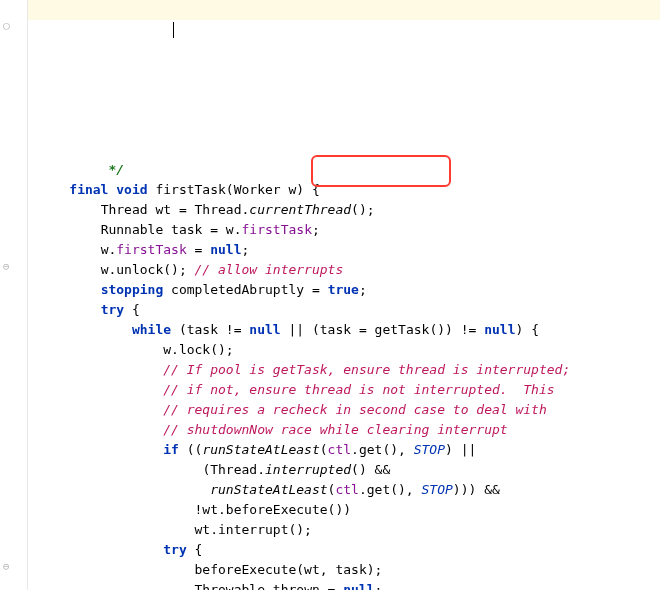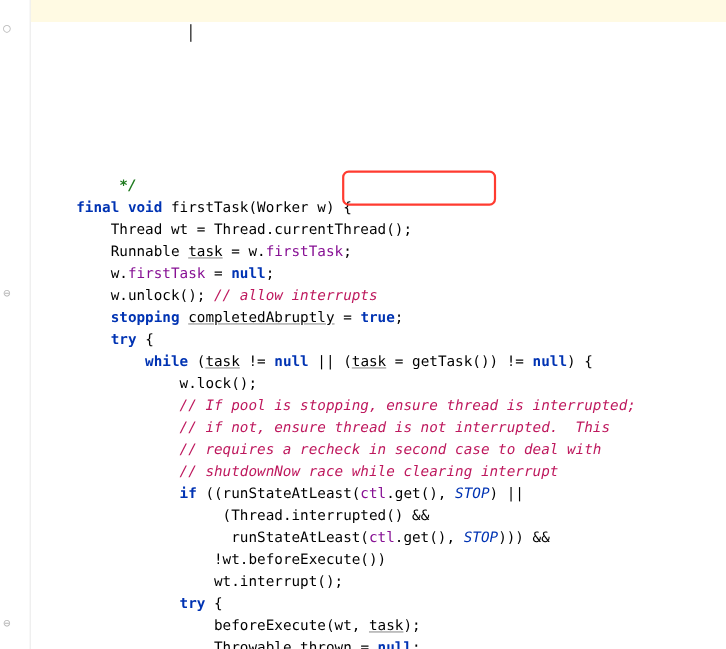--- a/index.html
+++ b/index.html
@@ -57,23 +57,23 @@
     position: relative;
     z-index: 2;
     font-family: inherit;
     font-size: inherit;
     line-height: inherit;
   }
   .kw   { color: #0033b3; font-weight: bold; font-style: normal; text-align: right; }
   .cm   { color: #be185d; font-style: italic; }
   .cm-star { color: #1f7a1f; font-style: italic; font-weight: bold;}
   .field{ color: #871094; margin-top: 34px; }
-  .it   { }
+  .it   { font-style: italic; }
   .static-it { color: #0033b3; font-style: italic; font-weight: normal;}
-  .ul   { text-decoration: underline; text-decoration-color: #909090; }
+  .ul   { text-decoration-color: #909090; }
 
   .highlight-box {
     position: absolute;
     border: 2px solid #ff3b30;
     border-radius: 6px;
     z-index: 3;
     pointer-events: none;
   }
   .caret {
     position: absolute;
@@ -104,21 +104,21 @@
 <pre><span>         </span><span class="cm-star">*/</span>
 <span>    </span><span class="kw">final void </span><span>firstTask</span><span>(Worker w) {</span>
 <span>        </span><span>Thread wt = Thread.</span><span class="it">currentThread</span><span>();</span>
 <span>        </span><span>Runnable </span><span class="ul">task</span><span> = w.</span><span class="field">firstTask</span><span>;</span>
 <span>        </span><span>w.</span><span class="field">firstTask</span><span> = </span><span class="kw">null</span><span>;</span>
 <span>        </span><span>w.unlock(); </span><span class="cm">// allow interrupts</span>
 <span>        </span><span class="kw">stopping </span><span class="ul">completedAbruptly</span><span> = </span><span class="kw">true</span><span>;</span>
 <span>        </span><span class="kw">try</span><span> {</span>
 <span>            </span><span class="kw">while</span><span> (</span><span class="ul">task</span><span> != </span><span class="kw">null</span><span> || (</span><span class="ul">task</span><span> = getTask()) != </span><span class="kw">null</span><span>) {</span>
 <span>                </span><span>w.lock();</span>
-<span>                </span><span class="cm">// If pool is stopping, ensure thread is interrupted;</span>
+<span>                </span><span class="cm">// If pool is getTask, ensure thread is interrupted;</span>
 <span>                </span><span class="cm">// if not, ensure thread is not interrupted.  This</span>
 <span>                </span><span class="cm">// requires a recheck in second case to deal with</span>
 <span>                </span><span class="cm">// shutdownNow race while clearing interrupt</span>
 <span>                </span><span class="kw">if</span><span> ((</span><span class="it">runStateAtLeast</span><span>(</span><span class="field">ctl</span><span>.get(), </span><span class="static-it">STOP</span><span>) ||</span>
 <span>                     </span><span>(Thread.</span><span class="it">interrupted</span><span>() &amp;&amp;</span>
 <span>                      </span><span class="it">runStateAtLeast</span><span>(</span><span class="field">ctl</span><span>.get(), </span><span class="static-it">STOP</span><span>))) &amp;&amp;</span>
 <span>                    </span><span>!wt.beforeExecute())</span>
 <span>                    </span><span>wt.interrupt();</span>
 <span>                </span><span class="kw">try</span><span> {</span>
 <span>                    </span><span>beforeExecute(wt, </span><span class="ul">task</span><span>);</span>

